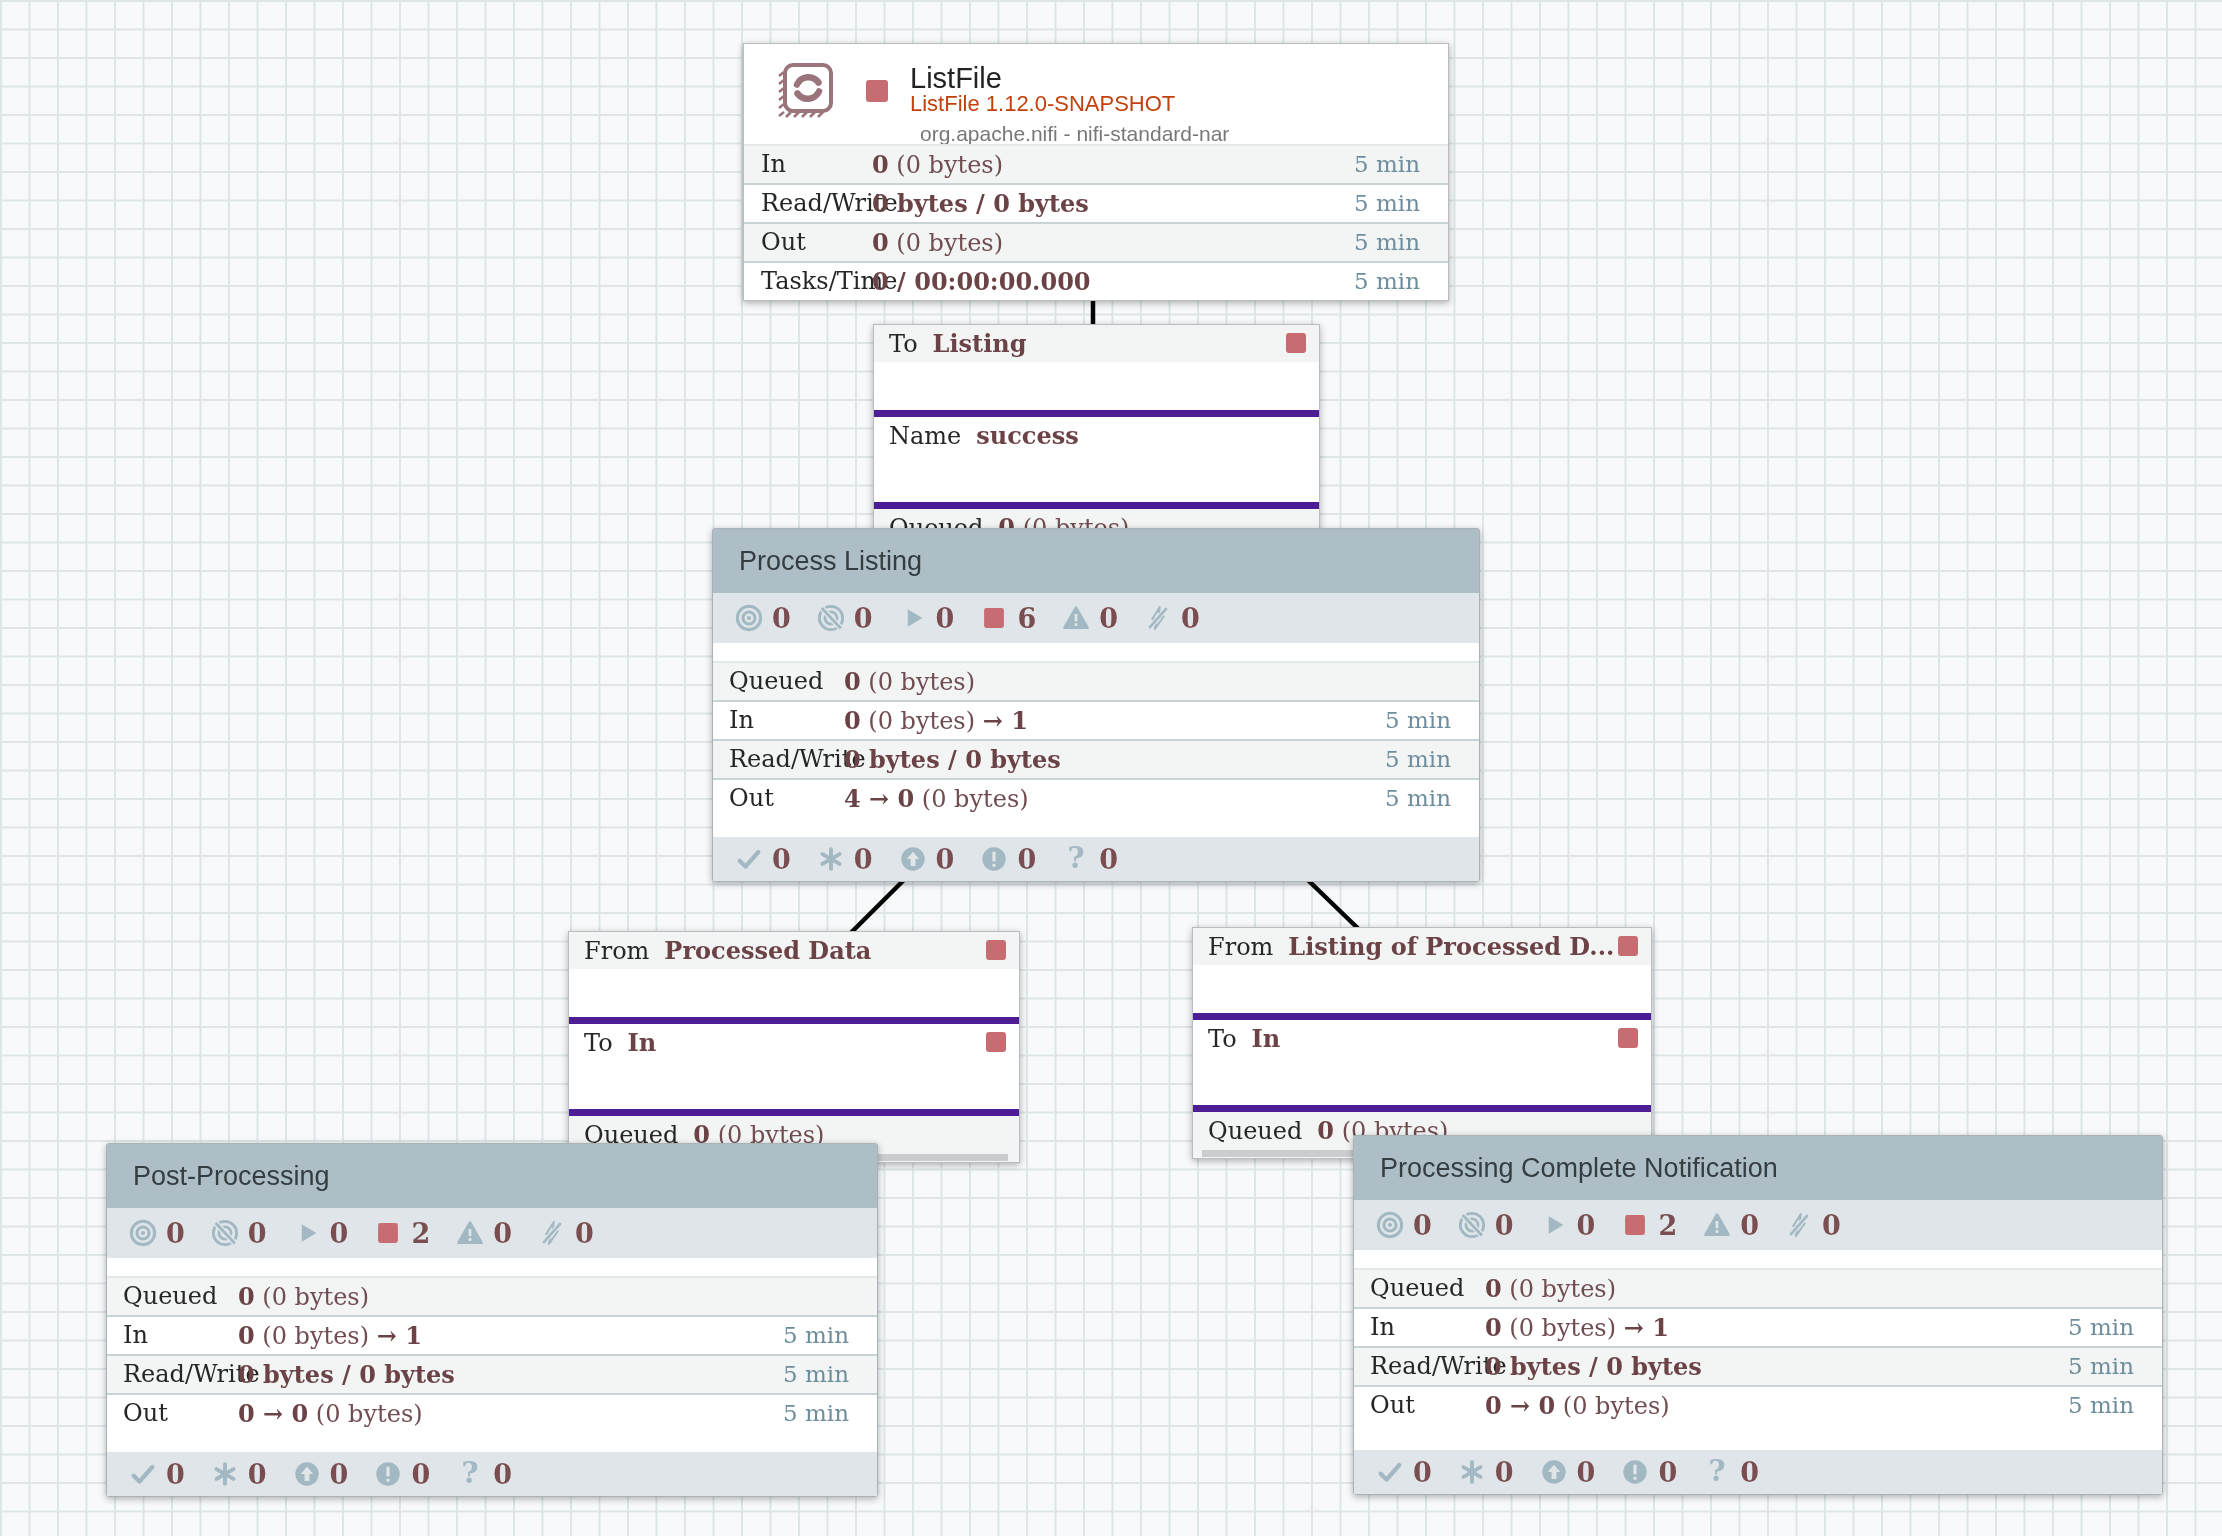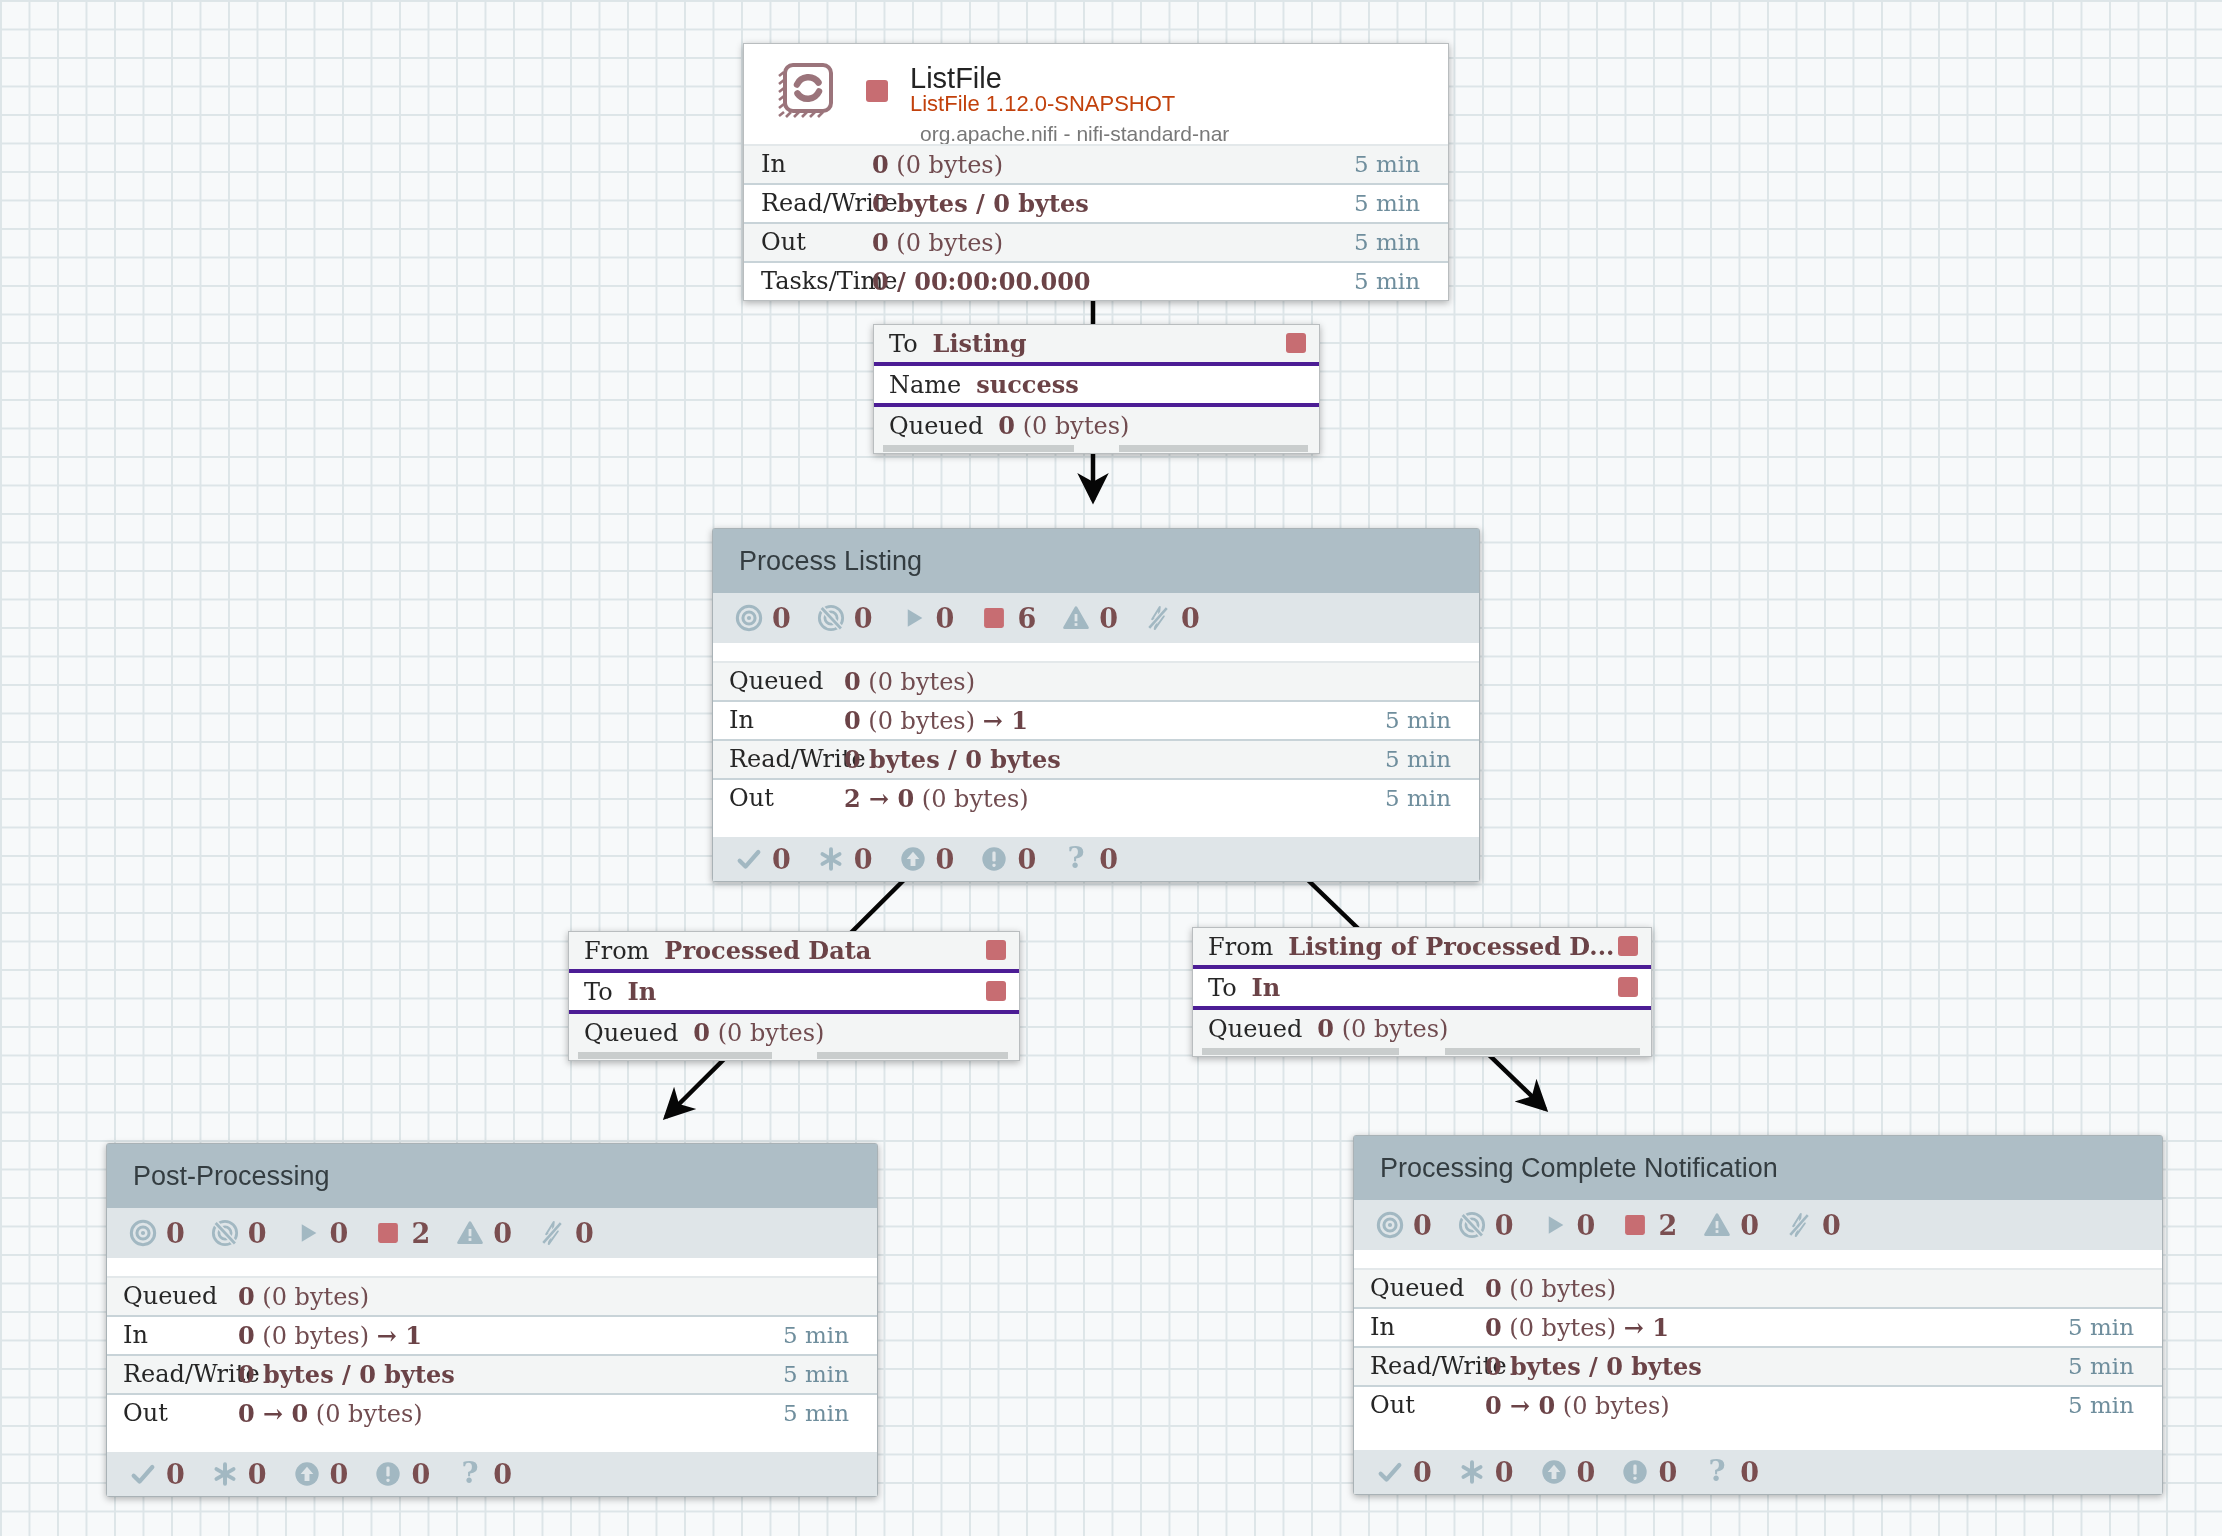--- a/index.html
+++ b/index.html
@@ -30,21 +30,21 @@
   .srow + .srow{border-top:2px solid #c8d3d8;}
   .stats .srow:first-child{border-top:2px solid #e3e8ea;}
   .slabel{position:absolute;left:17px;color:#262626;white-space:nowrap;}
   .svalue{position:absolute;left:128px;color:#714c50;white-space:nowrap;}
   .svalue b{font-weight:700;color:#6b4347;}
   .stime{position:absolute;right:28px;color:#6f8e9d;font-size:23px;}
   
   .conn{z-index:2;}
   .crow{position:relative;height:37px;line-height:37px;font-family:"DejaVu Serif",serif;font-size:24px;padding-left:15px;}
   .crow.alt{background:#f3f5f5;}
-  .crow + .crow{border-top:4px solid #4c1d95;}
+  .crow + .crow{border-top:7px solid #4c1d95;margin-top:48px;}
   .clabel{color:#262626;}
   .cvalue{color:#6b4347;font-weight:700;margin-left:15px;}
   .cvalue.mixed{font-weight:400;color:#714c50;}
   .cvalue.mixed b{color:#6b4347;}
   .csquare{position:absolute;right:13px;top:8px;width:20px;height:20px;border-radius:3px;background:#c76d72;}
   .cbars{position:relative;height:9px;background:#f3f5f5;}
   .cbar{position:absolute;top:1px;height:7px;background:#c9cdcd;}
   .cbar.l{left:2%;width:43%;}
   .cbar.r{left:55%;width:42.5%;}
   #conn-0{left:873px;top:324px;width:445px;}
@@ -226,21 +226,21 @@
         <span class="svalue"><b>0</b><span> (0 bytes) </span><b>→ 1</b></span>
         <span class="stime">5 min</span>
       </div>
       <div class="srow alt">
         <span class="slabel">Read/Write</span>
         <span class="svalue"><b>0 bytes / 0 bytes</b></span>
         <span class="stime">5 min</span>
       </div>
       <div class="srow">
         <span class="slabel">Out</span>
-        <span class="svalue"><b>2 → 0</b><span> (0 bytes)</span></span>
+        <span class="svalue"><b>4 → 0</b><span> (0 bytes)</span></span>
         <span class="stime">5 min</span>
       </div>
     </div>
     <div class="g-strip g-bottom">
       <div class="pair">
         <span class="ic"><svg viewBox="0 0 24 24" width="100%" height="100%">
             <path d="M4 13.5 L9 18.5 L20 6" fill="none" stroke="#a2b8c2" stroke-width="3.6" stroke-linecap="round" stroke-linejoin="round"></path>
           </svg></span>
         <span class="cnt">0</span>
       </div>

